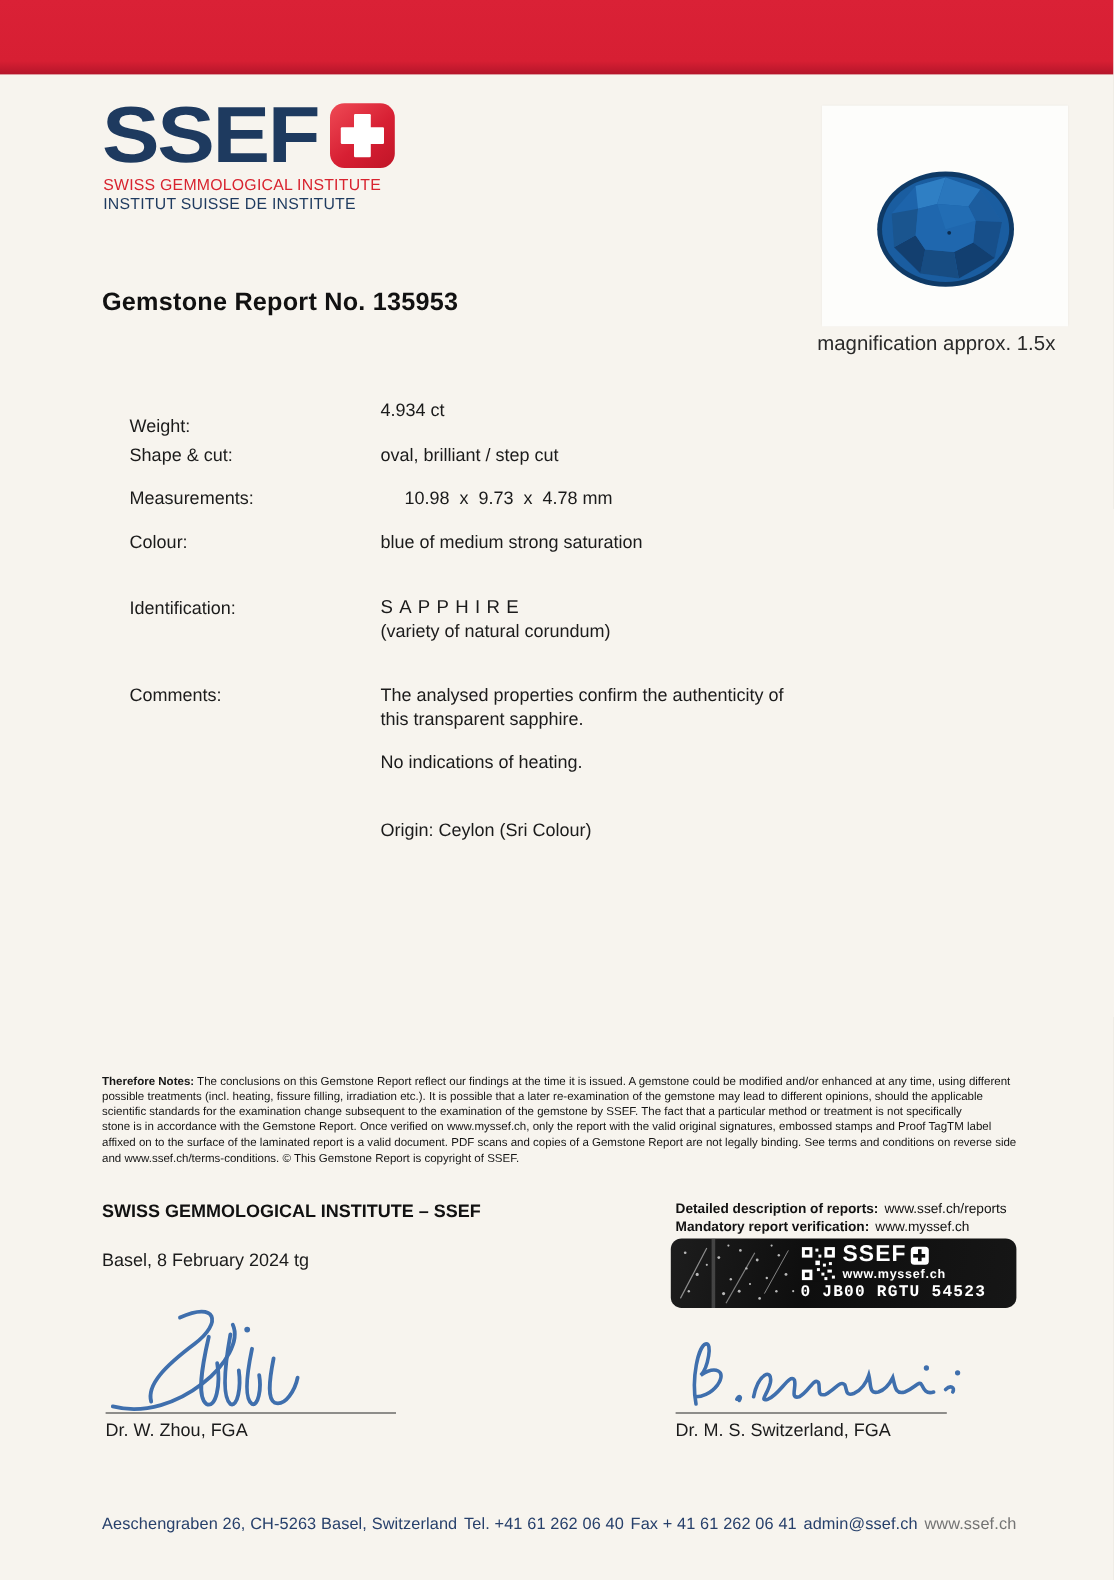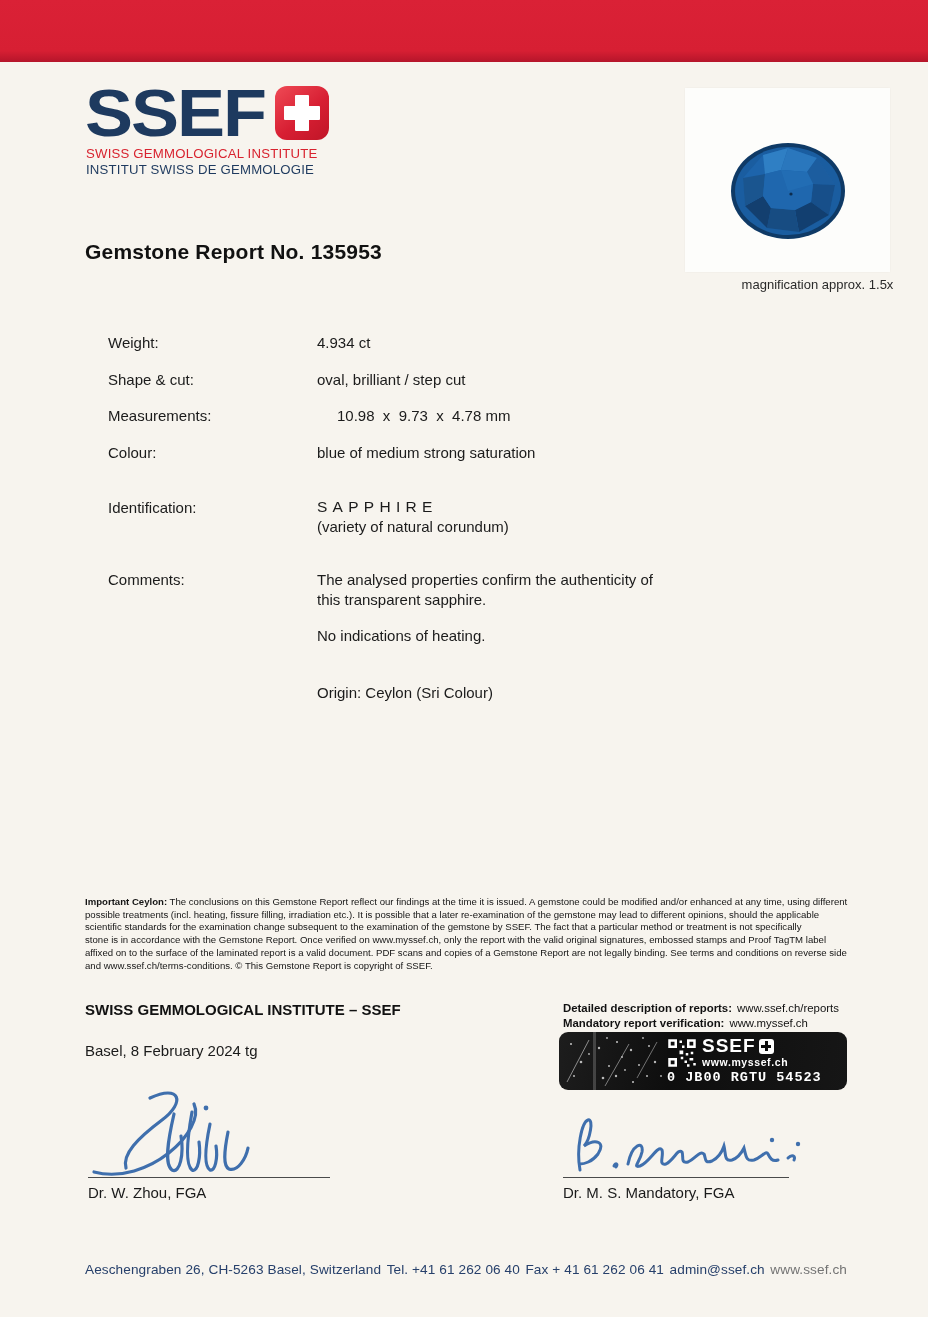--- a/index.html
+++ b/index.html
@@ -35,21 +35,21 @@
   }
   .logo-cross .v, .logo-cross .h { position: absolute; background: #fff; border-radius: 1px; }
   .logo-cross .v { left: 20px; top: 9px; width: 14px; height: 36px; }
   .logo-cross .h { left: 9px; top: 20px; width: 36px; height: 14px; }
   .logo-sub { left: 86px; top: 146px; line-height: 16px; font-size: 13.2px; font-weight: 500; letter-spacing: 0.2px; }
   .logo-sub .de, .logo-sub .fr { color: #1e3a5f; }
   .logo-sub .en { color: #d8232f; }
 
   
   .photo-box { left: 685px; top: 88px; width: 205px; height: 184px; background: #fdfdfb; box-shadow: 0 0 2px rgba(0,0,0,0.05); }
-  .photo-caption { left: 715px; top: 277px; width: 205px; text-align: center; font-size: 13px; color: #2a2a2a; }
+  .photo-caption { left: 681px; top: 277px; width: 205px; text-align: left; font-size: 17px; color: #2a2a2a; }
 
   .report-title { left: 85px; top: 240px; font-size: 21px; font-weight: 700; color: #111; letter-spacing: 0.2px; }
 
   
   .flabel { left: 108px; font-size: 15px; color: #1b1b1b; }
   .fvalue { left: 317px; font-size: 15px; color: #1b1b1b; white-space: pre-wrap; }
   .ident-value { letter-spacing: 0.34em; font-size: 15.5px; }
   .comments-p { width: 350px; line-height: 20px; }
 
   
@@ -106,21 +106,21 @@
 
   <div class="abs logo-row">
     <div class="logo-word">SSEF</div>
     <div class="logo-cross">
       <div class="v"></div>
         <div class="h"></div>
     </div>
   </div>
   <div class="abs logo-sub">
     <div class="en">SWISS GEMMOLOGICAL INSTITUTE</div>
-    <div class="fr">INSTITUT SWISS DE GEMMOLOGIE</div>
+    <div class="fr">INSTITUT SUISSE DE INSTITUTE</div>
   </div>
 
   <div class="abs photo-box">
     <svg class="abs" style="left:44px; top:52px;" width="118" height="102" viewBox="0 0 118 102">
       <ellipse cx="59" cy="51" rx="57" ry="48" fill="#0f3a66"></ellipse>
       <ellipse cx="59" cy="51" rx="53" ry="44" fill="#1a5da0"></ellipse>
       <polygon points="59,8 88,18 106,45 100,75 70,92 38,88 16,66 14,38 34,15" fill="#1d64ab"></polygon>
       <polygon points="34,15 59,8 52,30 36,34" fill="#2f7fc4"></polygon>
       <polygon points="59,8 88,18 78,32 52,30" fill="#2a77bd"></polygon>
       <polygon points="88,18 106,45 84,44 78,32" fill="#1c5d9f"></polygon>
@@ -131,21 +131,21 @@
       <polygon points="16,66 14,38 36,34 34,56" fill="#1a558f"></polygon>
       <polygon points="36,34 52,30 78,32 84,44 82,62 66,70 42,68 34,56" fill="#1f67ae"></polygon>
       <polygon points="52,30 78,32 84,44 59,51" fill="#2470b6" opacity="0.7"></polygon>
       <circle cx="62" cy="54" r="1.6" fill="#0c2c4e"></circle>
     </svg>
   </div>
   <div class="abs photo-caption">magnification approx. 1.5x</div>
 
   <div class="abs report-title">Gemstone Report No. 135953</div>
 
-  <div class="abs flabel" style="top:334px;">Weight:</div>
+  <div class="abs flabel" style="top:347px;">Weight:</div>
   <div class="abs fvalue" style="top:334px;">4.934 ct</div>
 
   <div class="abs flabel" style="top:371px;">Shape &amp; cut:</div>
   <div class="abs fvalue" style="top:371px;">oval, brilliant / step cut</div>
 
   <div class="abs flabel" style="top:407px;">Measurements:</div>
   <div class="abs fvalue" style="top:407px;margin-left:20px;">10.98  x  9.73  x  4.78 mm</div>
 
   <div class="abs flabel" style="top:444px;">Colour:</div>
   <div class="abs fvalue" style="top:444px;">blue of medium strong saturation</div>
@@ -153,21 +153,21 @@
   <div class="abs flabel" style="top:499px;">Identification:</div>
   <div class="abs fvalue ident-value" style="top:498px;">SAPPHIRE</div>
   <div class="abs fvalue" style="top:518px;">(variety of natural corundum)</div>
 
   <div class="abs flabel" style="top:571px;">Comments:</div>
   <div class="abs fvalue comments-p" style="top:570px;">The analysed properties confirm the authenticity of this transparent sapphire.</div>
   <div class="abs fvalue" style="top:627px;">No indications of heating.</div>
   <div class="abs fvalue" style="top:684px;">Origin: Ceylon (Sri Colour)</div>
 
   <div class="abs notes">
-    <div><b>Important Ceylon:</b><span> The conclusions on this Gemstone Report reflect our findings at the time it is issued. A gemstone could be modified and/or enhanced at any time, using different</span></div>
+    <div><b>Therefore Notes:</b><span> The conclusions on this Gemstone Report reflect our findings at the time it is issued. A gemstone could be modified and/or enhanced at any time, using different</span></div>
     <div>possible treatments (incl. heating, fissure filling, irradiation etc.). It is possible that a later re-examination of the gemstone may lead to different opinions, should the applicable</div>
     <div>scientific standards for the examination change subsequent to the examination of the gemstone by SSEF. The fact that a particular method or treatment is not specifically</div>
     <div>stone is in accordance with the Gemstone Report. Once verified on www.myssef.ch, only the report with the valid original signatures, embossed stamps and Proof TagTM label</div>
     <div>affixed on to the surface of the laminated report is a valid document. PDF scans and copies of a Gemstone Report are not legally binding. See terms and conditions on reverse side</div>
     <div>and www.ssef.ch/terms-conditions. © This Gemstone Report is copyright of SSEF.</div>
   </div>
 
   <div class="abs institute">SWISS GEMMOLOGICAL INSTITUTE – SSEF</div>
 
   <div class="abs desc-links">
@@ -269,21 +269,21 @@
     <g fill="none" stroke="#3f6fad" stroke-width="3" stroke-linecap="round">
       <path d="M14,58 C10,36 16,10 22,8 C28,6 24,28 18,34 C30,26 40,30 32,42 C26,50 18,52 14,52"></path>
       <path d="M48,54 C50,50 52,52 50,55"></path>
       <path d="M62,52 C66,32 78,28 76,40 C74,50 66,56 74,54 C84,50 92,32 96,38 C98,44 92,54 100,52 C108,48 112,36 116,40 C118,44 114,52 122,50 C130,46 134,38 138,42 C140,46 138,52 146,49 C152,46 156,40 158,34 C160,42 158,50 166,48 C172,46 176,40 178,36 C180,44 180,50 188,48 C196,45 200,38 202,42 C204,46 206,50 212,48"></path>
       <path d="M222,46 C226,42 230,44 228,48"></path>
     </g>
     <circle cx="206" cy="28" r="2.2" fill="#3f6fad"></circle>
     <circle cx="232" cy="32" r="2.2" fill="#3f6fad"></circle>
   </svg>
   <div class="abs sig-line" style="left:563px; top:1177px; width:226px;"></div>
-  <div class="abs sig-name" style="left:563px; top:1184px;">Dr. M. S. Mandatory, FGA</div>
+  <div class="abs sig-name" style="left:563px; top:1184px;">Dr. M. S. Switzerland, FGA</div>
 
   <div class="abs footer">
     <span>Aeschengraben 26, CH-5263 Basel, Switzerland</span>
     <span>Tel. +41 61 262 06 40</span>
     <span>Fax + 41 61 262 06 41</span>
     <span>admin@ssef.ch</span>
     <span class="web">www.ssef.ch</span>
   </div>
 
 </div>

